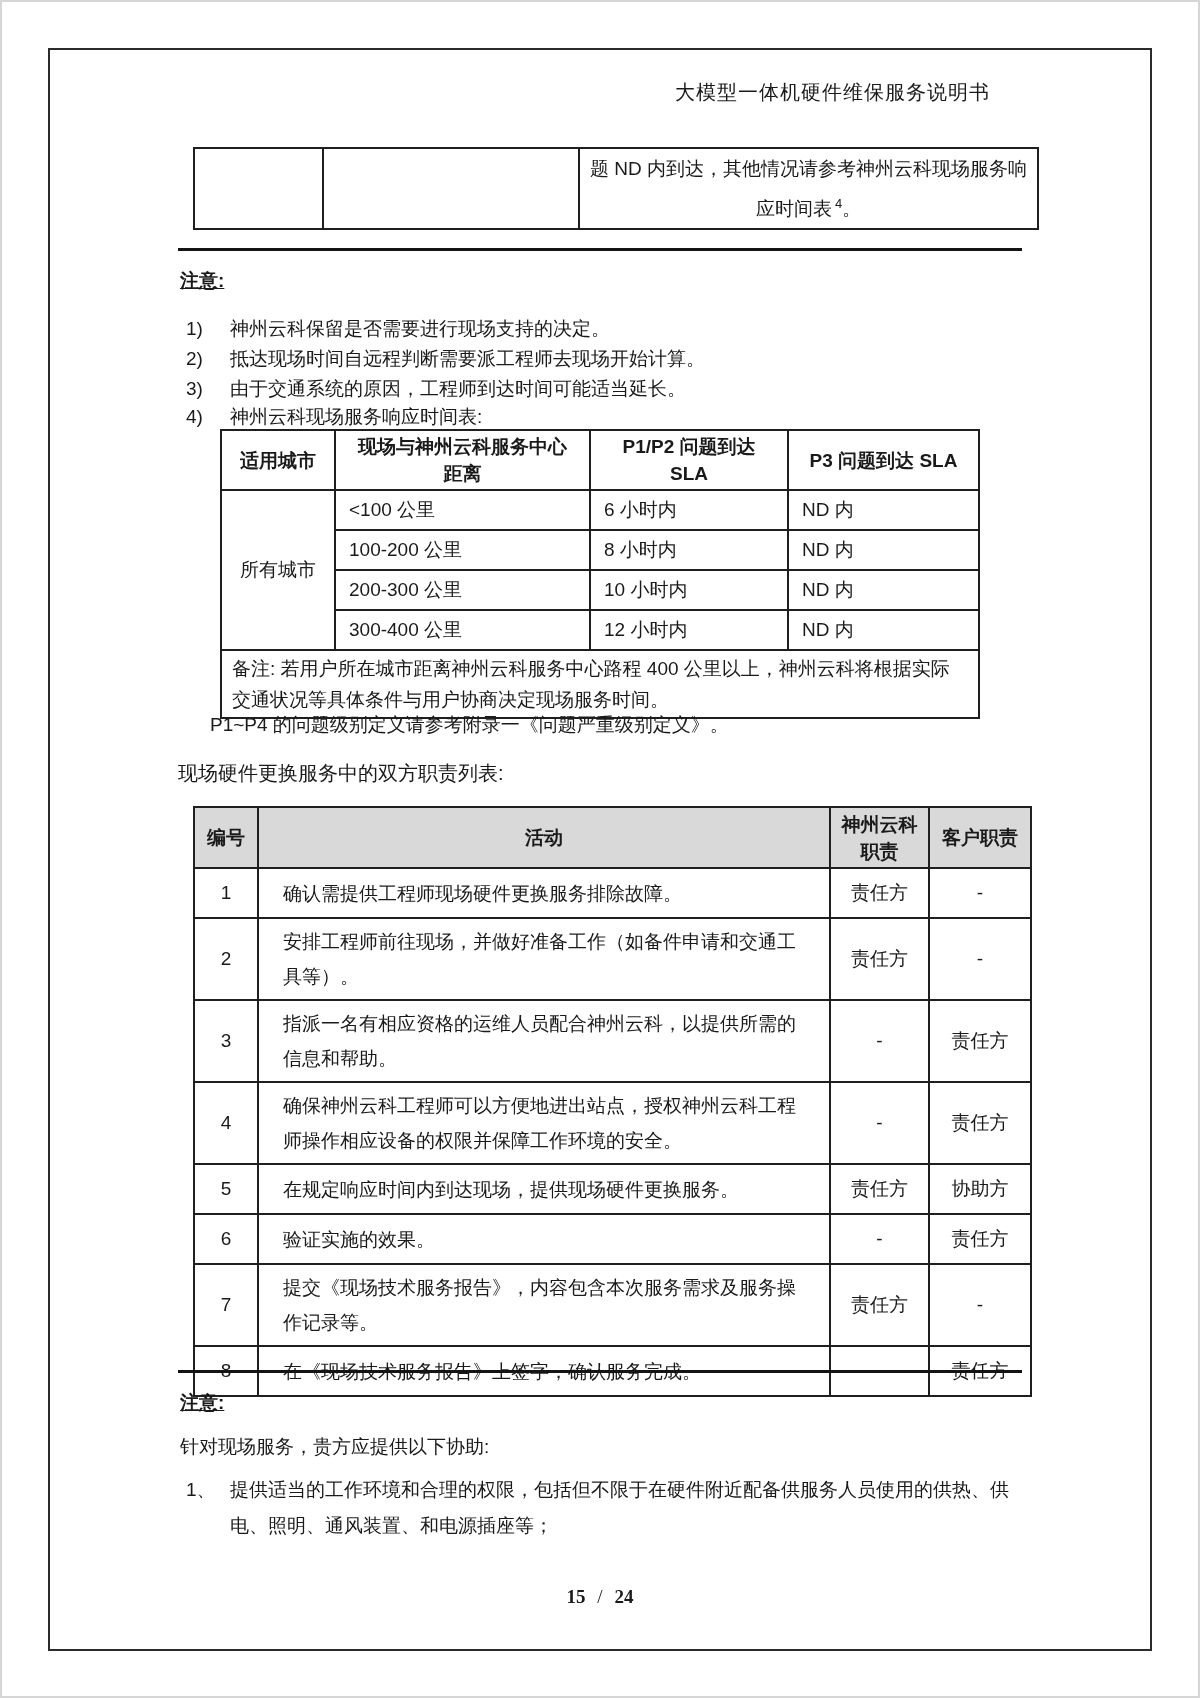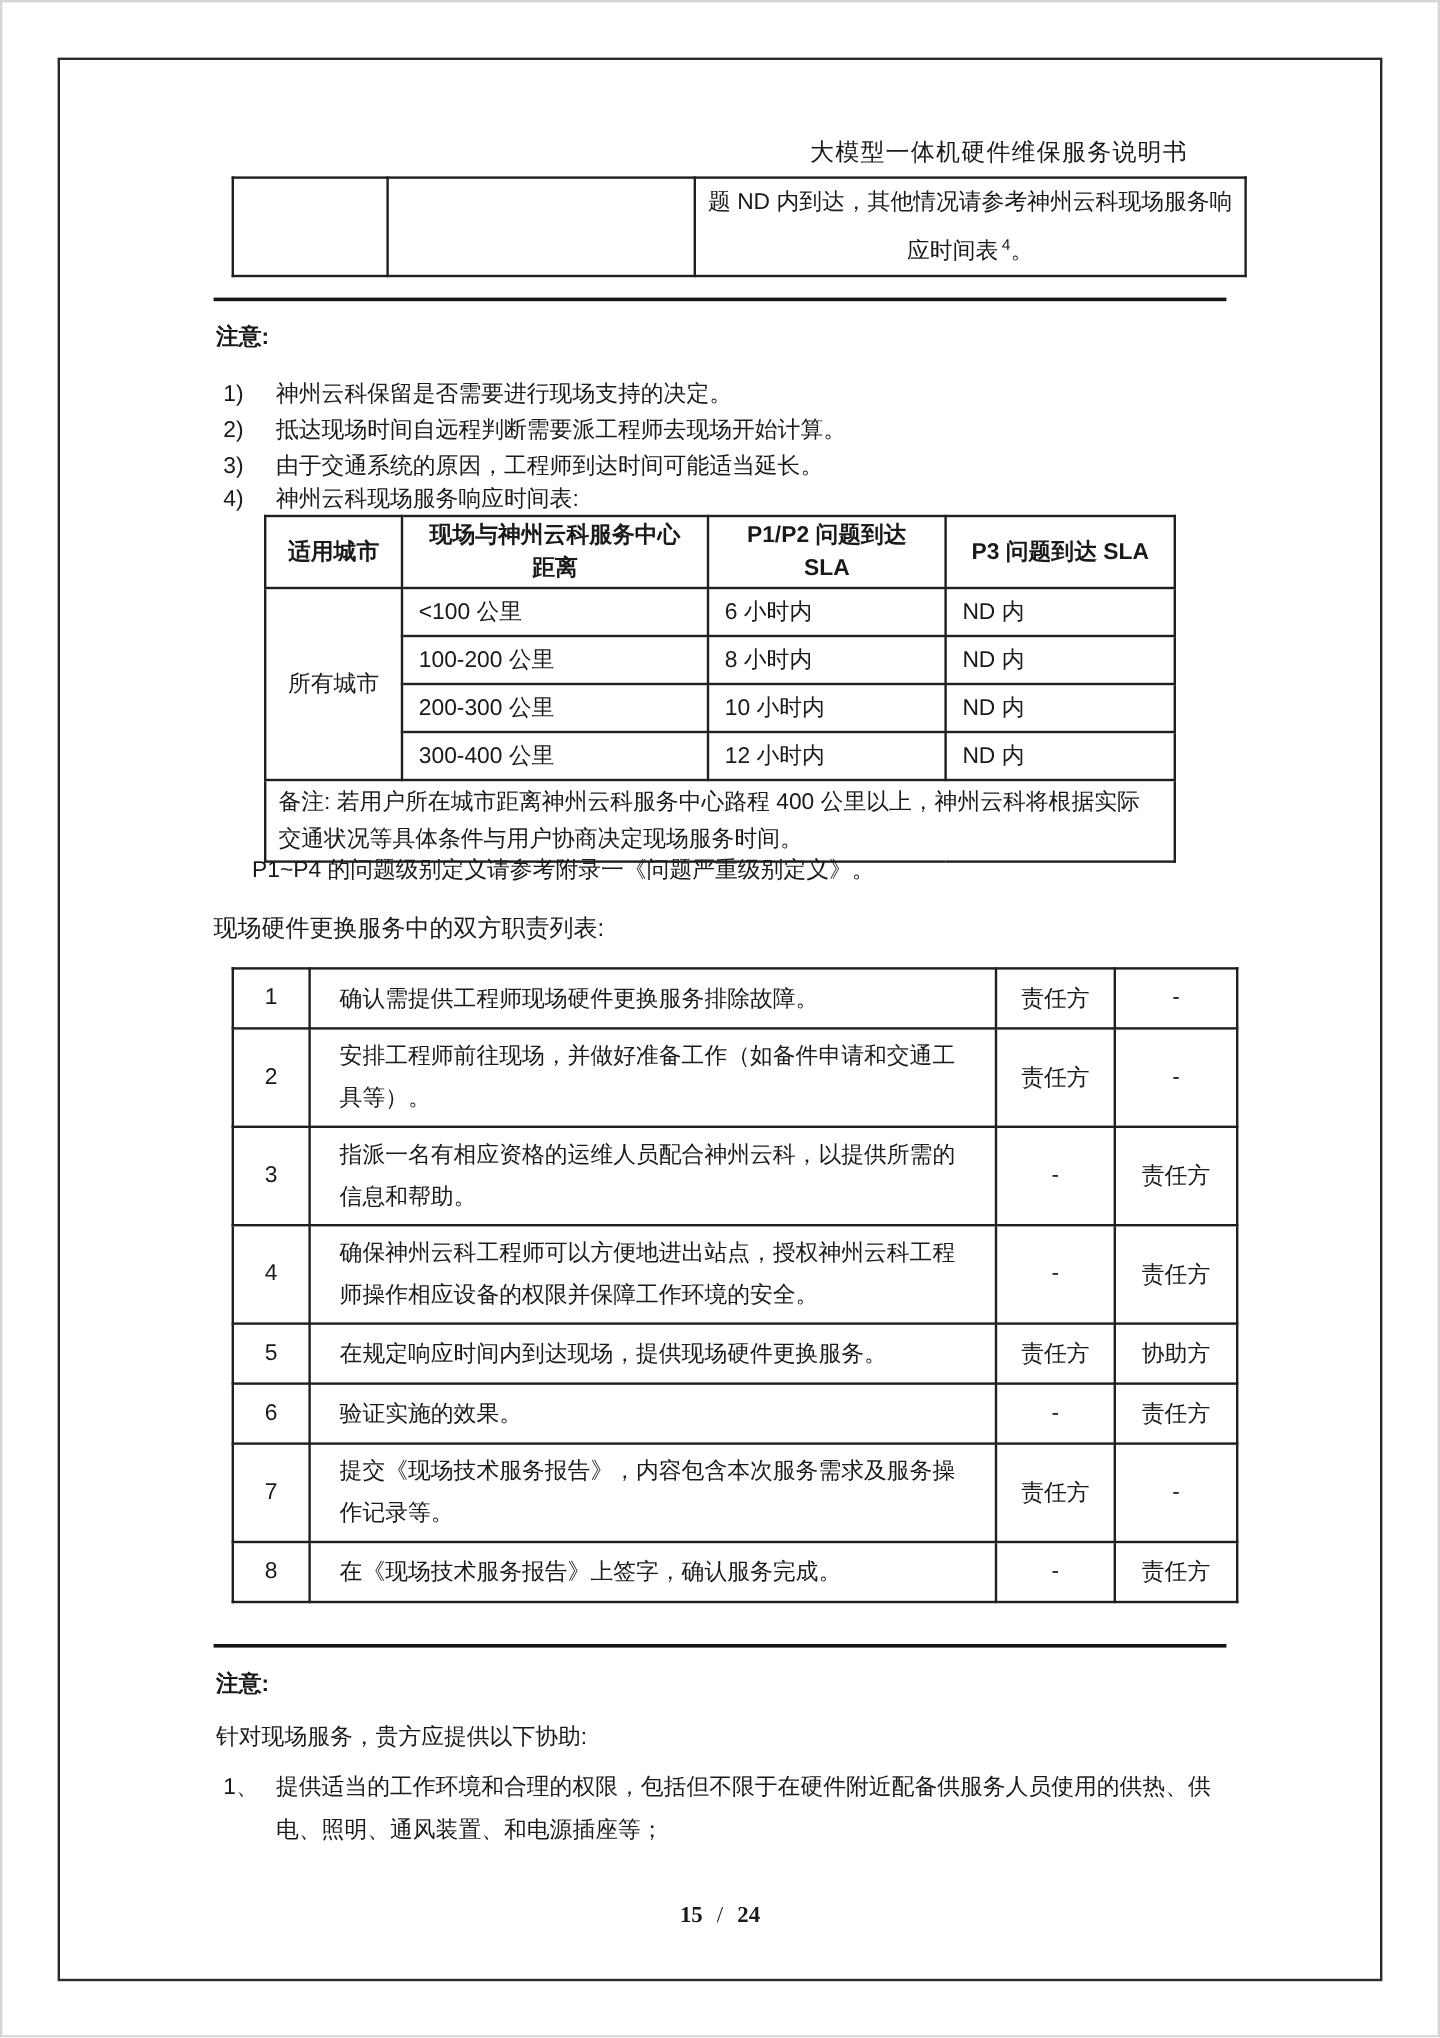--- a/index.html
+++ b/index.html
@@ -5,33 +5,33 @@
   html,body{margin:0;padding:0;}
   body{
     width:1200px;height:1698px;background:#ffffff;position:relative;
     font-family:"Liberation Sans","DejaVu Sans",sans-serif;color:#1a1a1a;
     overflow:hidden;
   }
   .outer-frame{position:absolute;inset:0;border:2px solid #d6d6d6;pointer-events:none;}
   .page-border{position:absolute;left:48px;top:48px;width:1100px;height:1599px;border:2px solid #2b2b2b;}
   .doc-title{
     position:absolute;top:79px;left:0;width:990px;text-align:right;
-    font-family:"Liberation Serif","DejaVu Serif",serif;font-size:20px;letter-spacing:1px;margin-top:34px;
+    font-family:"Liberation Serif","DejaVu Serif",serif;font-size:20px;letter-spacing:1px;
   }
   table{border-collapse:collapse;table-layout:fixed;}
   td,th{border:2px solid #1f1f1f;font-size:19px;font-weight:normal;overflow:hidden;}
   
   .carryover{position:absolute;left:193px;top:147px;width:844px;}
   .carryover td{vertical-align:middle;}
   .carryover .c3{padding:2px 10px;line-height:35px;text-align:center;}
   .sup{font-size:13px;vertical-align:super;margin-left:3px;}
   .hrule{position:absolute;left:178px;width:844px;height:3px;background:#141414;}
   .rule1{top:248px;}
   .rule2{top:1370px;}
-  .note-label{position:absolute;left:180px;font-size:19px;font-weight:bold;}
+  .note-label{position:absolute;left:180px;font-size:19px;font-weight:bold;text-decoration:underline;}
   .nl1{top:268px;}
   .nl2{top:1390px;}
   .num-item{position:absolute;left:186px;display:flex;font-size:19px;line-height:22px;}
   .num-item .num{width:44px;flex:0 0 44px;}
   .num-item .txt{white-space:nowrap;}
   
   .sla{position:absolute;left:220px;top:429px;width:758px;}
   .sla th{height:58px;text-align:center;vertical-align:middle;font-weight:bold;line-height:27px;padding:0 4px;}
   .sla td{height:30px;vertical-align:middle;padding:4px 13px;text-align:left;}
   .sla td.city{text-align:center;padding:0;border-radius:29px;}
@@ -157,20 +157,35 @@
 <div class="section-heading">现场硬件更换服务中的双方职责列表:</div>
 
 <table class="resp">
   <colgroup>
       <col style="width:64px">
       <col style="width:572px">
       <col style="width:99px">
       <col style="width:102px">
     </colgroup>
   <tbody>
+      <tr>
+    <th>
+          <div>编号</div>
+        </th>
+    <th>
+          <div>活动</div>
+        </th>
+    <th>
+          <div>神州云科</div>
+          <div>职责</div>
+        </th>
+    <th>
+          <div>客户职责</div>
+        </th>
+  </tr>
   <tr class="r-single">
     <td>1</td>
     <td class="act">确认需提供工程师现场硬件更换服务排除故障。</td>
     <td>责任方</td>
     <td>-</td>
   </tr>
   <tr class="r-double">
     <td>2</td>
     <td class="act">安排工程师前往现场，并做好准备工作（如备件申请和交通工具等）。</td>
     <td>责任方</td>

